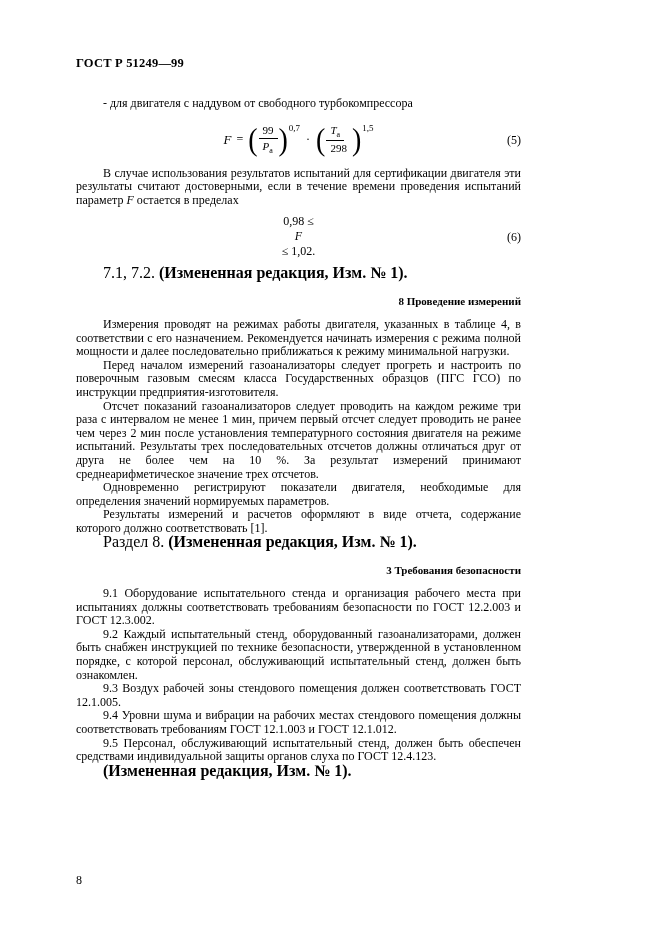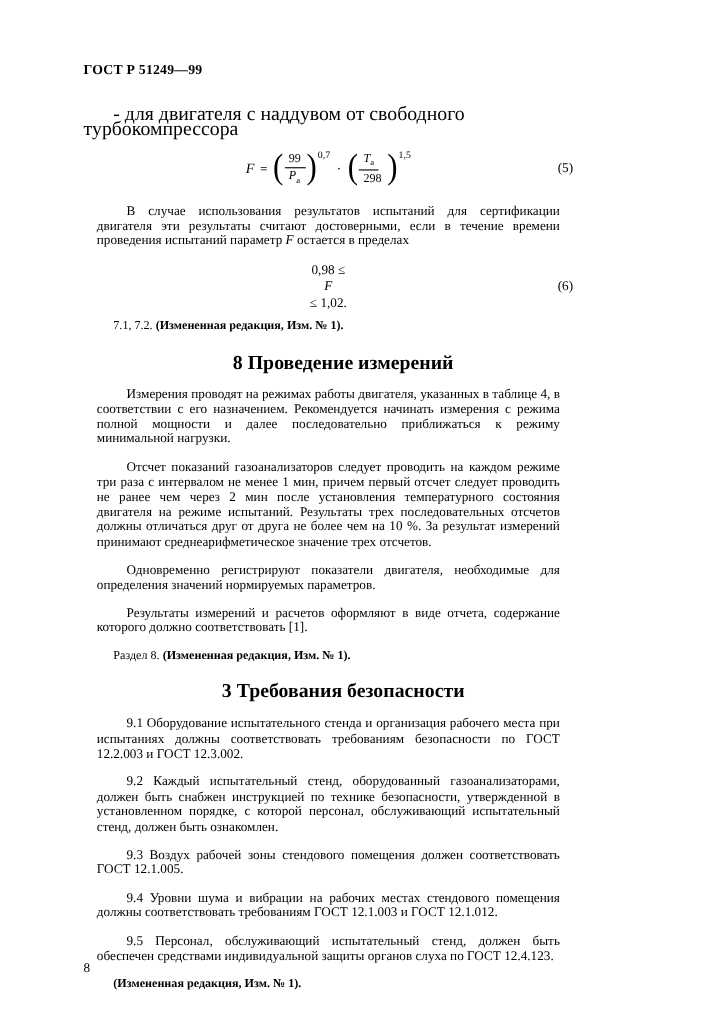--- a/index.html
+++ b/index.html
@@ -19,29 +19,29 @@
     overflow: hidden;
     border-radius: 24px;
   }
   .doc-header {
     font-weight: bold;
     font-size: 12.5px;
     letter-spacing: 0.2px;
     margin-bottom: 26px;
   }
   p.para {
-    margin: 12px;
+    margin: 0;
     font-size: 12px;
     line-height: 13.6px;
     text-align: justify;
     text-indent: 27px;
   }
   p.dash-item {
     margin: 0 0 2px 0;
-    font-size: 18px;
+    font-size: 12px;
     line-height: 13.6px;
     text-align: left;
     text-indent: 27px;
   }
   .b { font-weight: bold; }
   .ital { font-style: italic; }
 
   .formula-row {
     position: relative;
     display: flex;
@@ -83,28 +83,28 @@
     font-size: 9px;
     align-self: flex-start;
     margin-top: 3px;
     margin-left: 1px;
     text-align: right;
   }
   .times { margin: 0 6px; }
 
   .heading {
     font-weight: bold;
-    font-size: 18px;
+    font-size: 11px;
     margin: 15px 0 11px 0;
     text-indent: 27px;
-    text-align: center;
+    text-align: right;
   }
   .amend-line {
     margin: 0;
-    font-size: 11px;
+    font-size: 16px;
     line-height: 13.6px;
     text-indent: 27px;
     text-align: left;
   }
   .page-num {
     position: absolute;
     left: 76px;
     bottom: 48px;
     font-size: 12px;
   }
@@ -146,20 +146,21 @@
       <span class="ital">F</span>
       <span> ≤ 1,02.</span>
     <span class="formula-num">(6)</span>
   </div>
 
   <p class="amend-line"><span>7.1, 7.2. </span><span class="b">(Измененная редакция, Изм. № 1).</span></p>
 
   <h2 class="heading">8 Проведение измерений</h2>
 
   <p class="para">Измерения проводят на режимах работы двигателя, указанных в таблице 4, в соответствии с его назначением. Рекомендуется начинать измерения с режима полной мощности и далее последовательно приближаться к режиму минимальной нагрузки.</p>
+  <p class="para">Перед началом измерений газоанализаторы следует прогреть и настроить по поверочным газовым смесям класса Государственных образцов (ПГС ГСО) по инструкции предприятия-изготовителя.</p>
   <p class="para">Отсчет показаний газоанализаторов следует проводить на каждом режиме три раза с интервалом не менее 1 мин, причем первый отсчет следует проводить не ранее чем через 2 мин после установления температурного состояния двигателя на режиме испытаний. Результаты трех последовательных отсчетов должны отличаться друг от друга не более чем на 10 %. За результат измерений принимают среднеарифметическое значение трех отсчетов.</p>
   <p class="para">Одновременно регистрируют показатели двигателя, необходимые для определения значений нормируемых параметров.</p>
   <p class="para">Результаты измерений и расчетов оформляют в виде отчета, содержание которого должно соответствовать [1].</p>
 
   <p class="amend-line"><span>Раздел 8. </span><span class="b">(Измененная редакция, Изм. № 1).</span></p>
 
   <h2 class="heading">3 Требования безопасности</h2>
 
   <p class="para">9.1 Оборудование испытательного стенда и организация рабочего места при испытаниях должны соответствовать требованиям безопасности по ГОСТ 12.2.003 и ГОСТ 12.3.002.</p>
   <p class="para">9.2 Каждый испытательный стенд, оборудованный газоанализаторами, должен быть снабжен инструкцией по технике безопасности, утвержденной в установленном порядке, с которой персонал, обслуживающий испытательный стенд, должен быть ознакомлен.</p>

